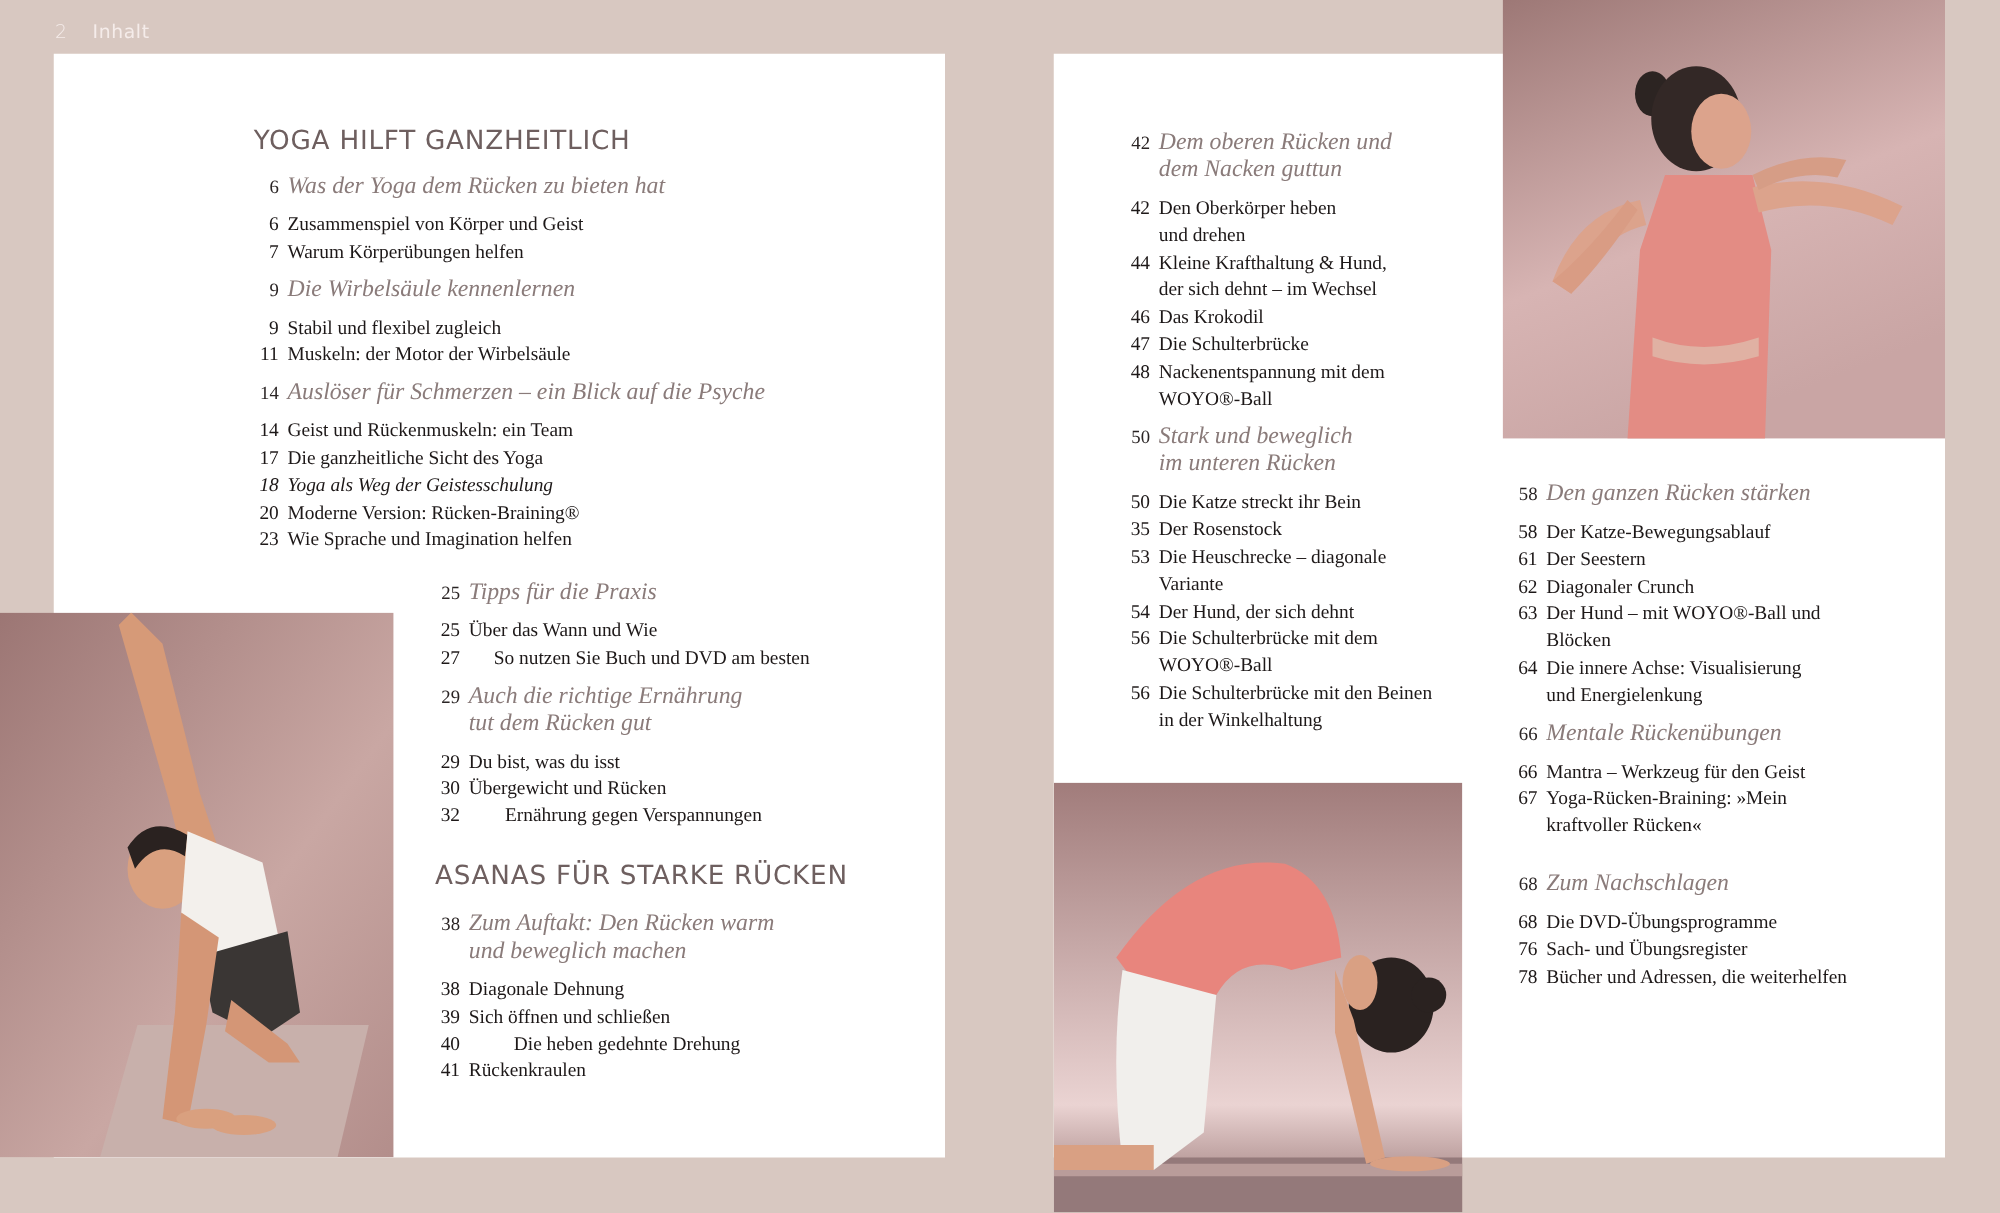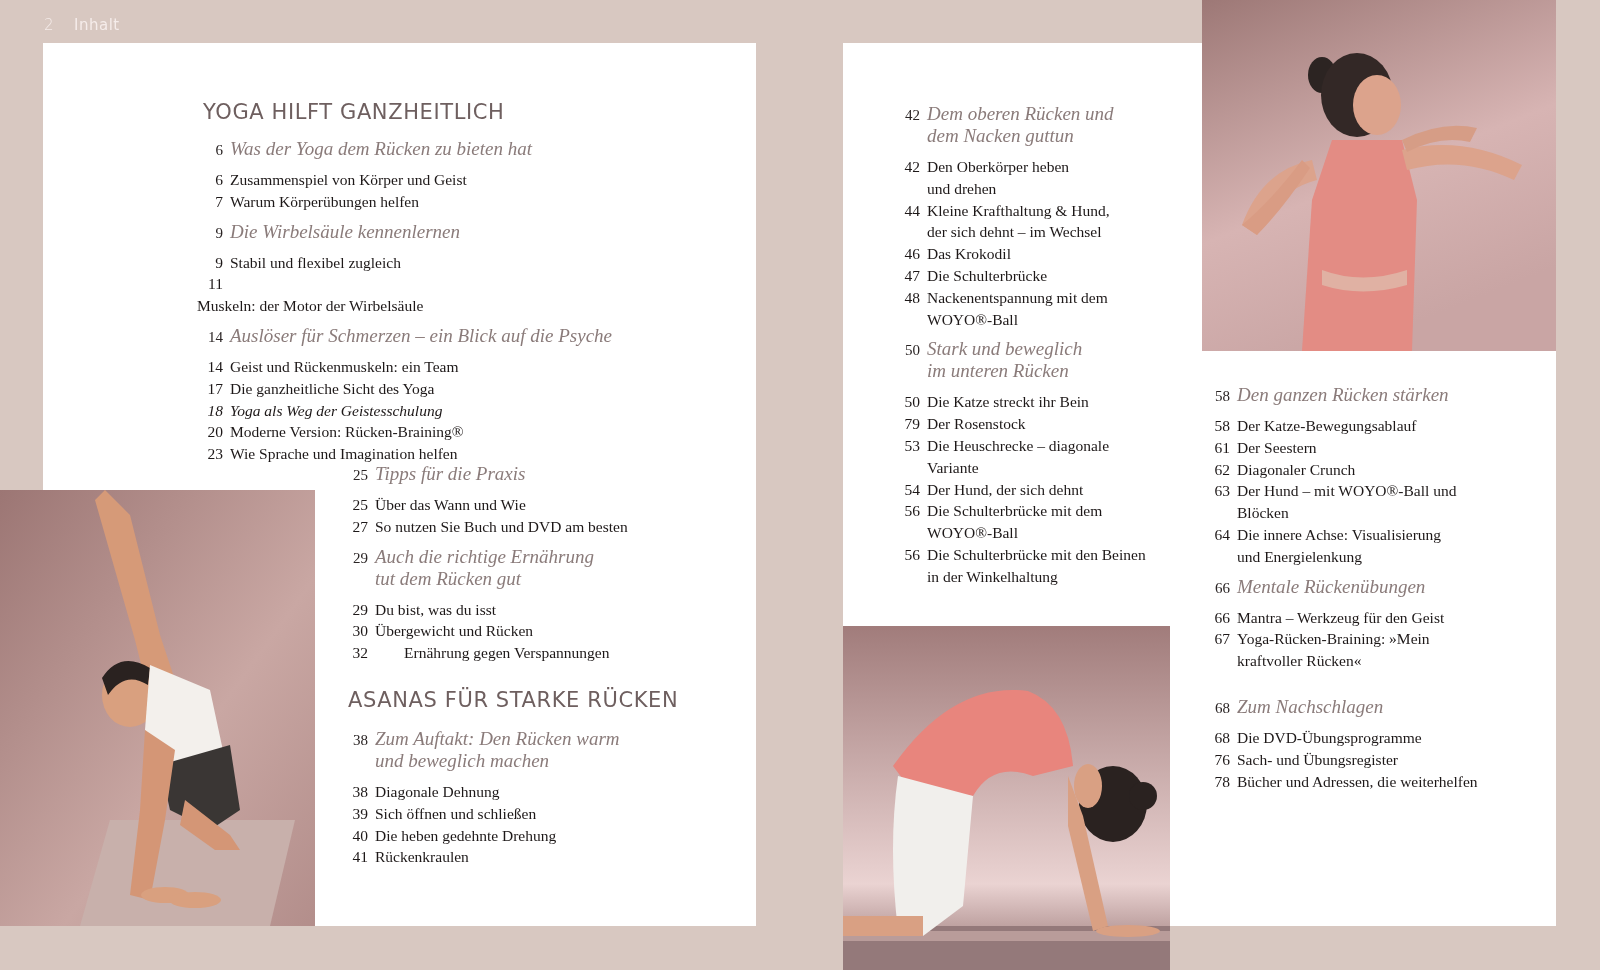--- a/index.html
+++ b/index.html
@@ -128,21 +128,21 @@
   <div class="gap-s"></div>
 
   <div class="chapter" style="margin-left:-6px;">
     <span class="num">9</span>
     <span class="title">Die Wirbelsäule kennenlernen</span>
   </div>
   <div class="entry" style="margin-left:-6px;">
       <span class="num">9</span>
       <span class="title">Stabil und flexibel zugleich</span>
     </div>
-  <div class="entry" style="margin-left:-6px;flex-direction:column;">
+  <div class="entry" style="margin-left:-6px;">
       <span class="num">11</span>
       <span class="title">Muskeln: der Motor der Wirbelsäule</span>
     </div>
   <div class="gap-s"></div>
 
   <div class="chapter" style="margin-left:-6px;">
     <span class="num">14</span>
     <span class="title">Auslöser für Schmerzen – ein Blick auf die Psyche</span>
   </div>
   <div class="entry" style="margin-left:-6px;">
@@ -169,21 +169,21 @@
 
 <div class="toc-block" style="left:348px; top:463px; width:360px;">
   <div class="chapter" style="margin-left:-6px;">
     <span class="num">25</span>
     <span class="title">Tipps für die Praxis</span>
   </div>
   <div class="entry" style="margin-left:-6px;">
       <span class="num">25</span>
       <span class="title">Über das Wann und Wie</span>
     </div>
-  <div class="entry" style="margin-left:-6px;">
+  <div class="entry" style="margin-left:-6px;gap:20px;">
       <span class="num">27</span>
       <span class="title">So nutzen Sie Buch und DVD am besten</span>
     </div>
   <div class="gap-s"></div>
 
   <div class="chapter" style="margin-left:-6px;">
     <span class="num">29</span>
     <span class="title"><span>Auch die richtige Ernährung</span><br><span>tut dem Rücken gut</span></span>
   </div>
   <div class="entry" style="margin-left:-6px;">
@@ -207,21 +207,21 @@
     <span class="title"><span>Zum Auftakt: Den Rücken warm</span><br><span>und beweglich machen</span></span>
   </div>
   <div class="entry" style="margin-left:-6px;">
       <span class="num">38</span>
       <span class="title">Diagonale Dehnung</span>
     </div>
   <div class="entry" style="margin-left:-6px;">
       <span class="num">39</span>
       <span class="title">Sich öffnen und schließen</span>
     </div>
-  <div class="entry" style="margin-left:-6px;">
+  <div class="entry" style="margin-left:-6px;gap:36px;">
       <span class="num">40</span>
       <span class="title">Die heben gedehnte Drehung</span>
     </div>
   <div class="entry" style="margin-left:-6px;">
       <span class="num">41</span>
       <span class="title">Rückenkraulen</span>
     </div>
 </div>
 
 <div class="toc-block" style="left:894px; top:103px; width:290px;">
@@ -253,21 +253,21 @@
 
   <div class="chapter">
     <span class="num">50</span>
     <span class="title"><span>Stark und beweglich</span><br><span>im unteren Rücken</span></span>
   </div>
   <div class="entry">
       <span class="num">50</span>
       <span class="title">Die Katze streckt ihr Bein</span>
     </div>
   <div class="entry">
-      <span class="num">79</span>
+      <span class="num">35</span>
       <span class="title">Der Rosenstock</span>
     </div>
   <div class="entry">
       <span class="num">53</span>
       <span class="title"><span>Die Heuschrecke – diagonale</span><br><span>Variante</span></span>
     </div>
   <div class="entry">
       <span class="num">54</span>
       <span class="title">Der Hund, der sich dehnt</span>
     </div>

